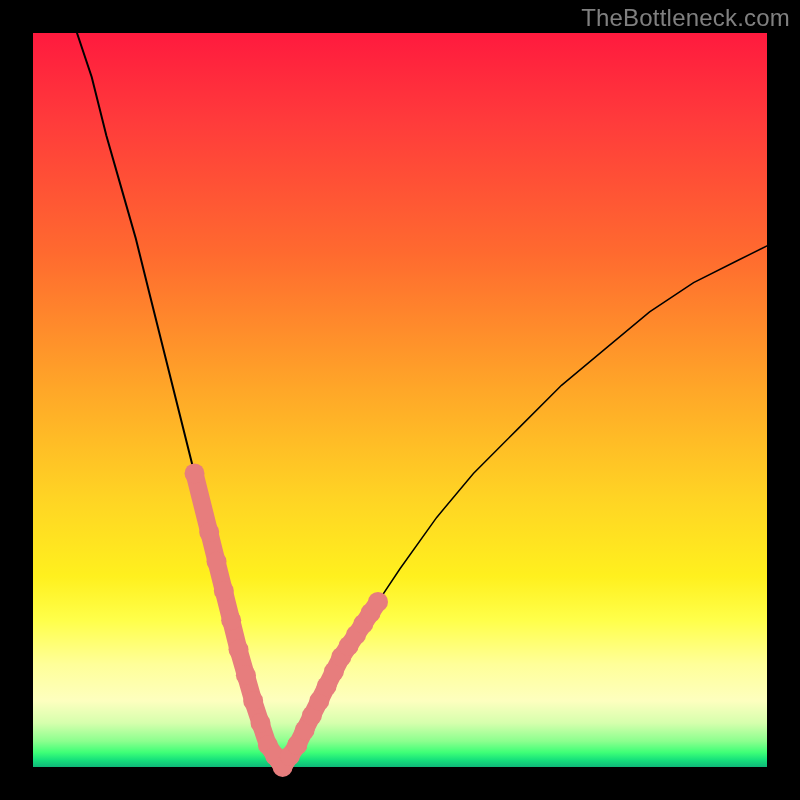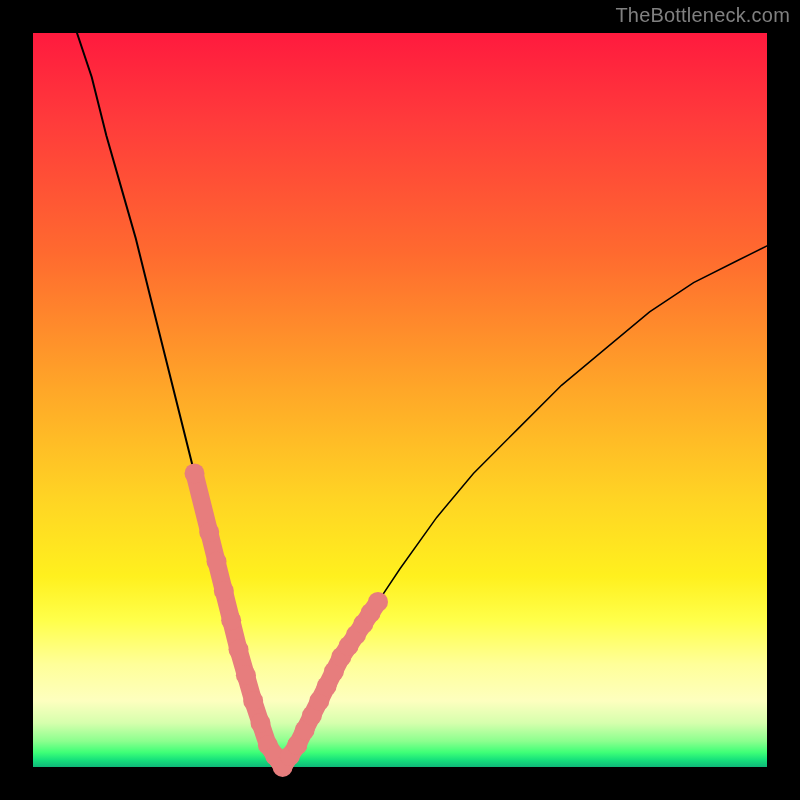--- a/index.html
+++ b/index.html
@@ -42,21 +42,21 @@
       #3fff77 98%,
       #17e27b 99%,
       #0fb878 100%
     );
   }
   .watermark {
     position: absolute;
     top: 4px;
     right: 10px;
     color: #808080;
-    font-size: 20px;
+    font-size: 24px;
     font-weight: 400;
     letter-spacing: 0.2px;
     z-index: 5;
   }
   svg.curves {
     position: absolute;
     left: 0;
     top: 0;
     width: 734px;
     height: 734px;

